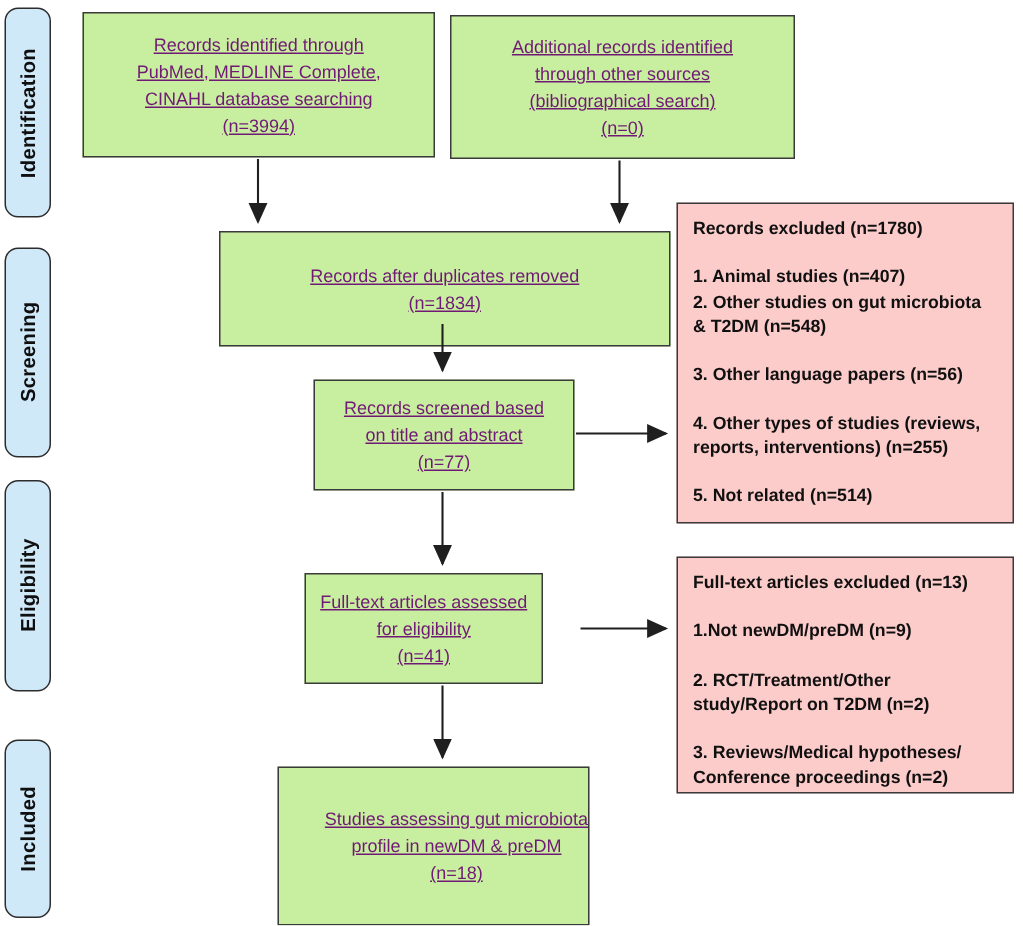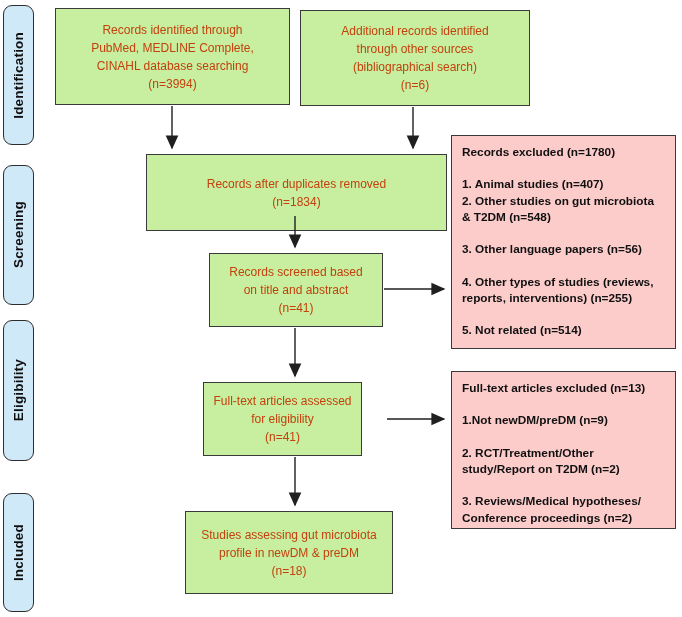--- a/index.html
+++ b/index.html
@@ -16,21 +16,21 @@
     writing-mode:vertical-rl;transform:rotate(180deg);
     font-weight:bold;font-size:13.5px;letter-spacing:.2px;color:#0f0f0f;
     white-space:nowrap;
   }
   .box{
     position:absolute;box-sizing:border-box;border:1.6px solid #3a3a3a;
     display:flex;align-items:center;justify-content:center;
   }
   .green{background:#c8efa0;}
   .green .txt{
-    white-space:pre-line;text-align:center;font-size:12px;line-height:1.5;color:#c2410c;
+    white-space:pre-line;text-align:center;font-size:12px;line-height:1.5;color:#701a75;text-decoration:underline;
   }
   .pink{background:#fccccb;align-items:flex-start;justify-content:flex-start;
     padding:8px 6px 0 10px;font-weight:bold;}
   .pink .txt{
     white-space:pre-line;text-align:left;font-size:11.8px;line-height:16.2px;color:#101010;
   }
   .arrows{position:absolute;left:0;top:0;width:682px;height:617px;}
 </style>
 </head>
 <body>
@@ -54,41 +54,41 @@
     <div class="txt">Records identified through
 PubMed, MEDLINE Complete,
 CINAHL database searching
 (n=3994)</div>
   </div>
 
   <div class="box green" style="left:300px;top:10px;width:230px;height:96px;">
     <div class="txt">Additional records identified
 through other sources
 (bibliographical search)
-(n=6)</div>
+(n=0)</div>
   </div>
 
   <div class="box green" style="left:146px;top:154px;width:301px;height:77px;">
     <div class="txt">Records after duplicates removed
 (n=1834)</div>
   </div>
 
   <div class="box green" style="left:209px;top:253px;width:174px;height:74px;">
     <div class="txt">Records screened based
 on title and abstract
-(n=41)</div>
+(n=77)</div>
   </div>
 
   <div class="box green" style="left:203px;top:382px;width:159px;height:74px;">
     <div class="txt">Full-text articles assessed
 for eligibility
 (n=41)</div>
   </div>
 
-  <div class="box green" style="left:185px;top:511px;width:208px;height:83px;">
+  <div class="box green" style="left:185px;top:511px;width:208px;height:106px;justify-content:flex-end;">
     <div class="txt">Studies assessing gut microbiota
 profile in newDM &amp; preDM
 (n=18)</div>
   </div>
 
   <div class="box pink" style="left:451px;top:135px;width:225px;height:214px;">
     <div class="txt">Records excluded (n=1780)
 
 1. Animal studies (n=407)
 2. Other studies on gut microbiota

